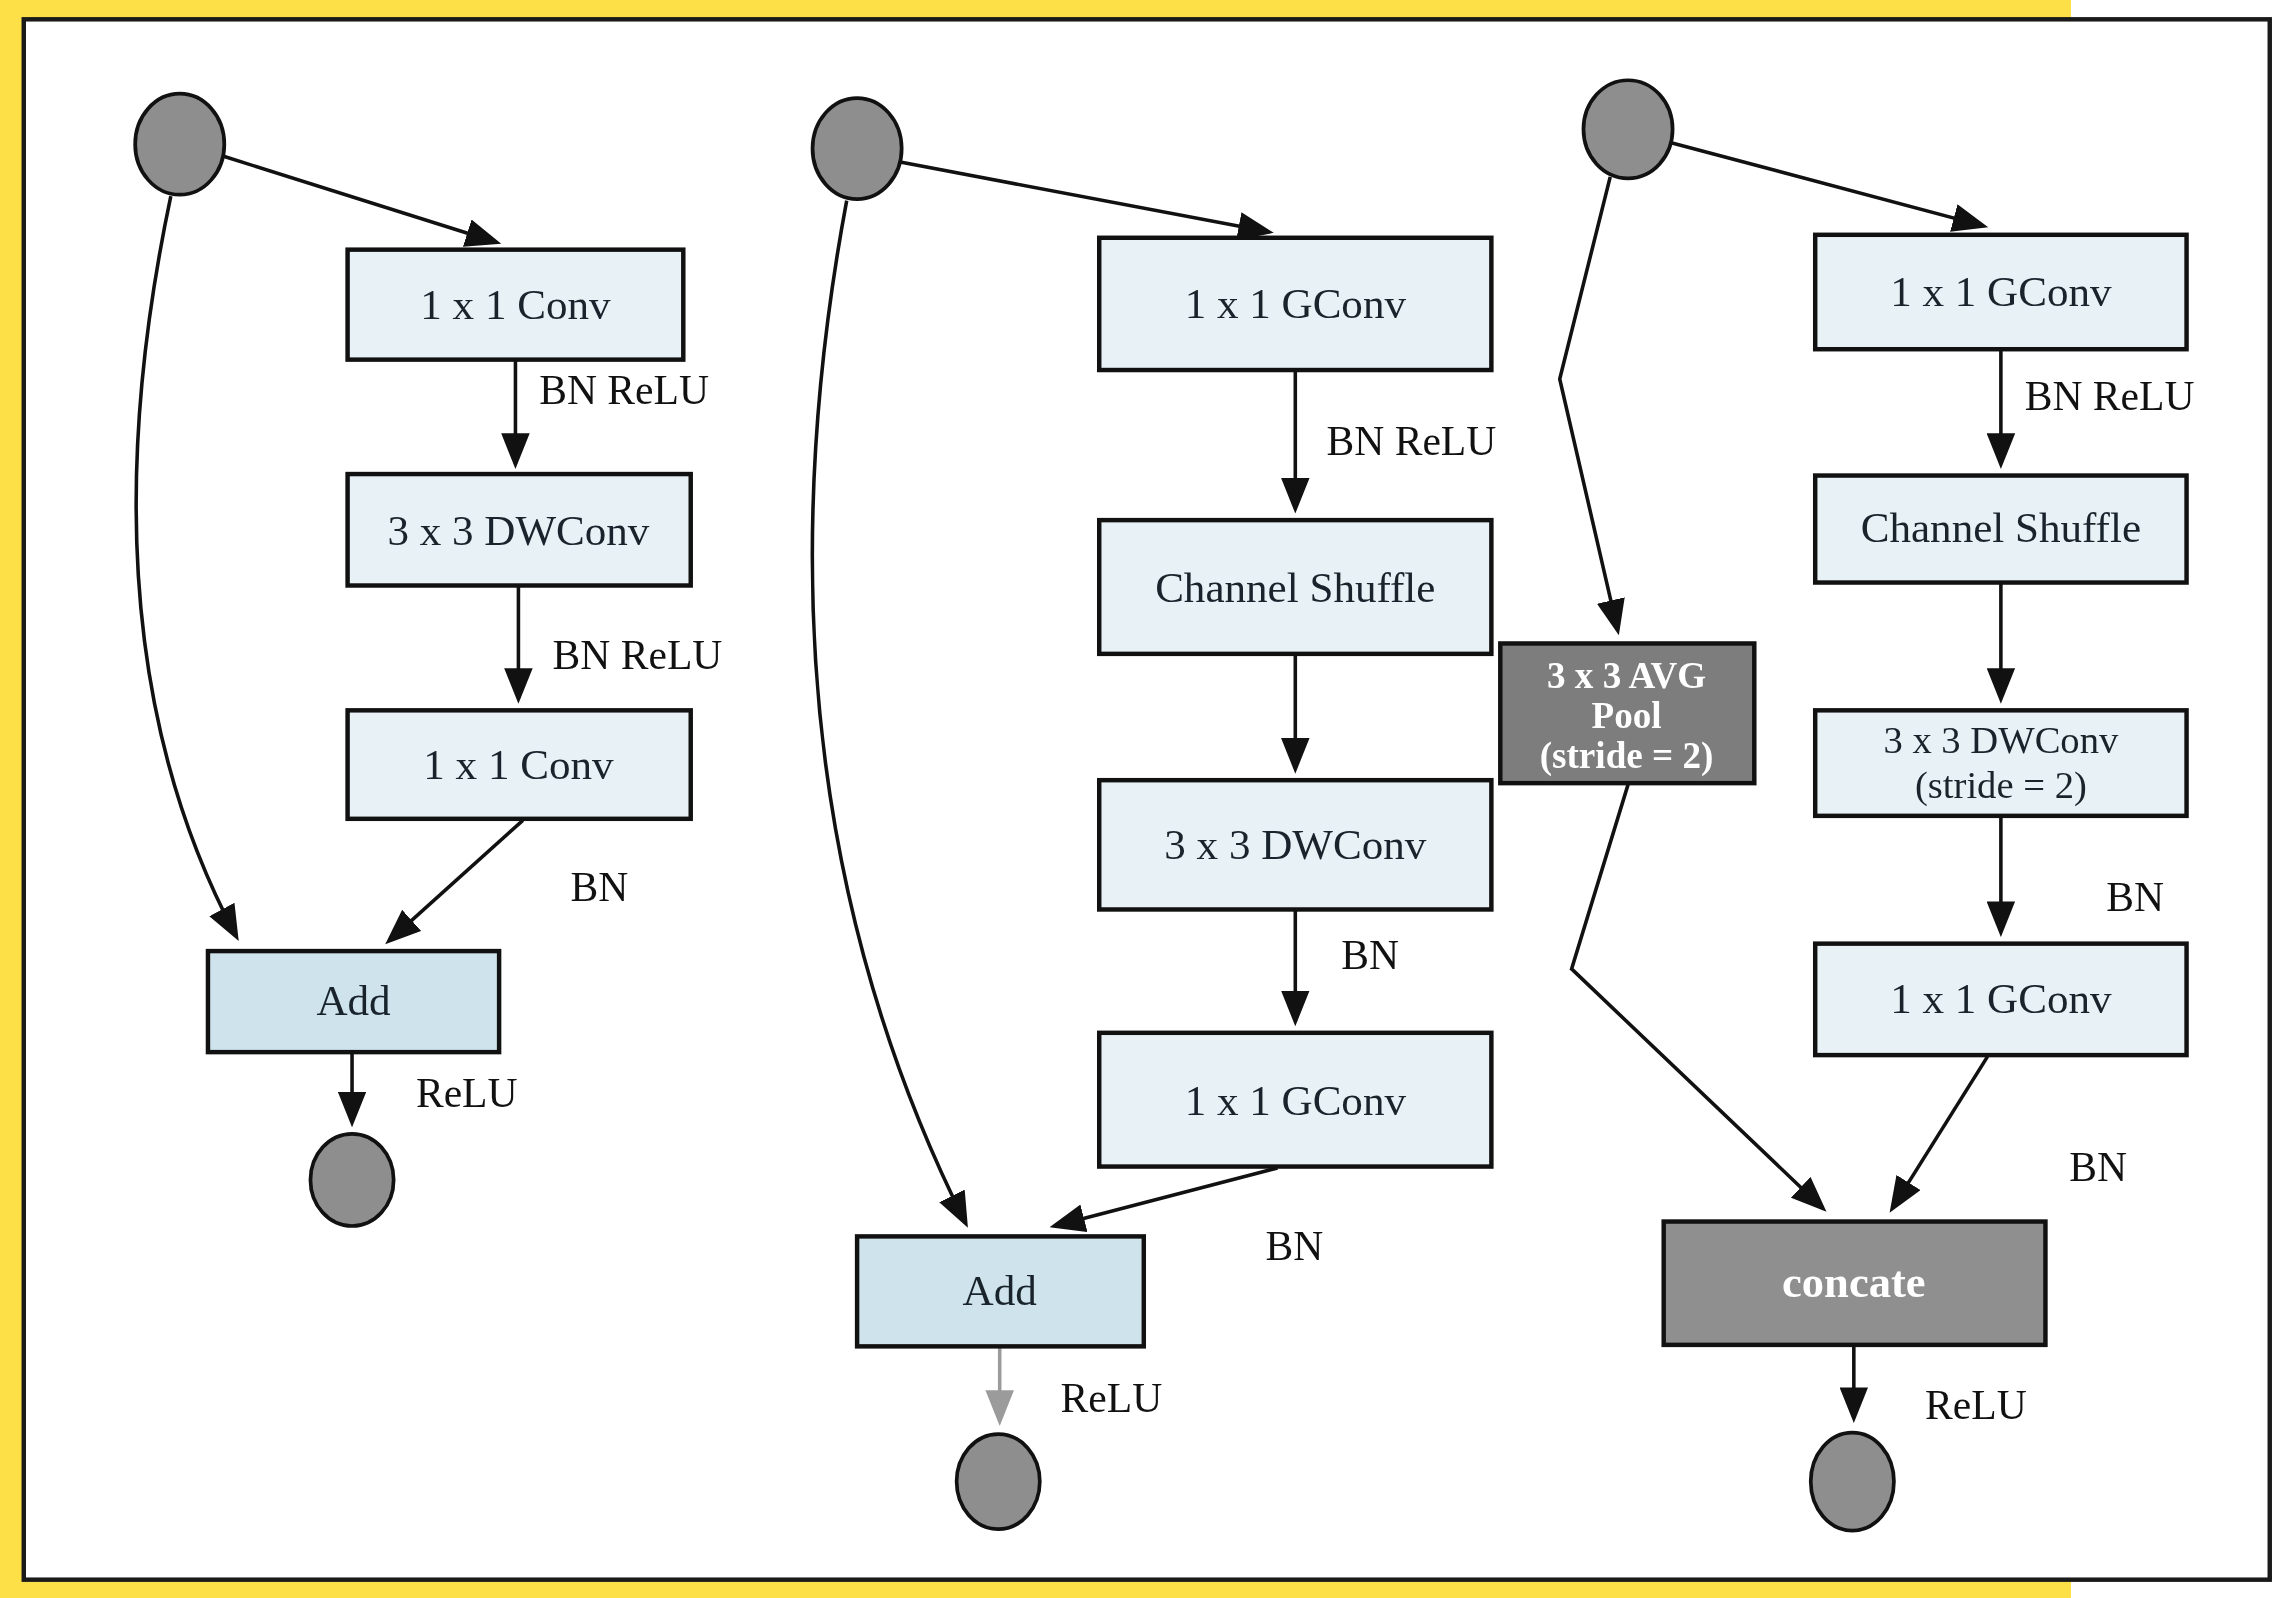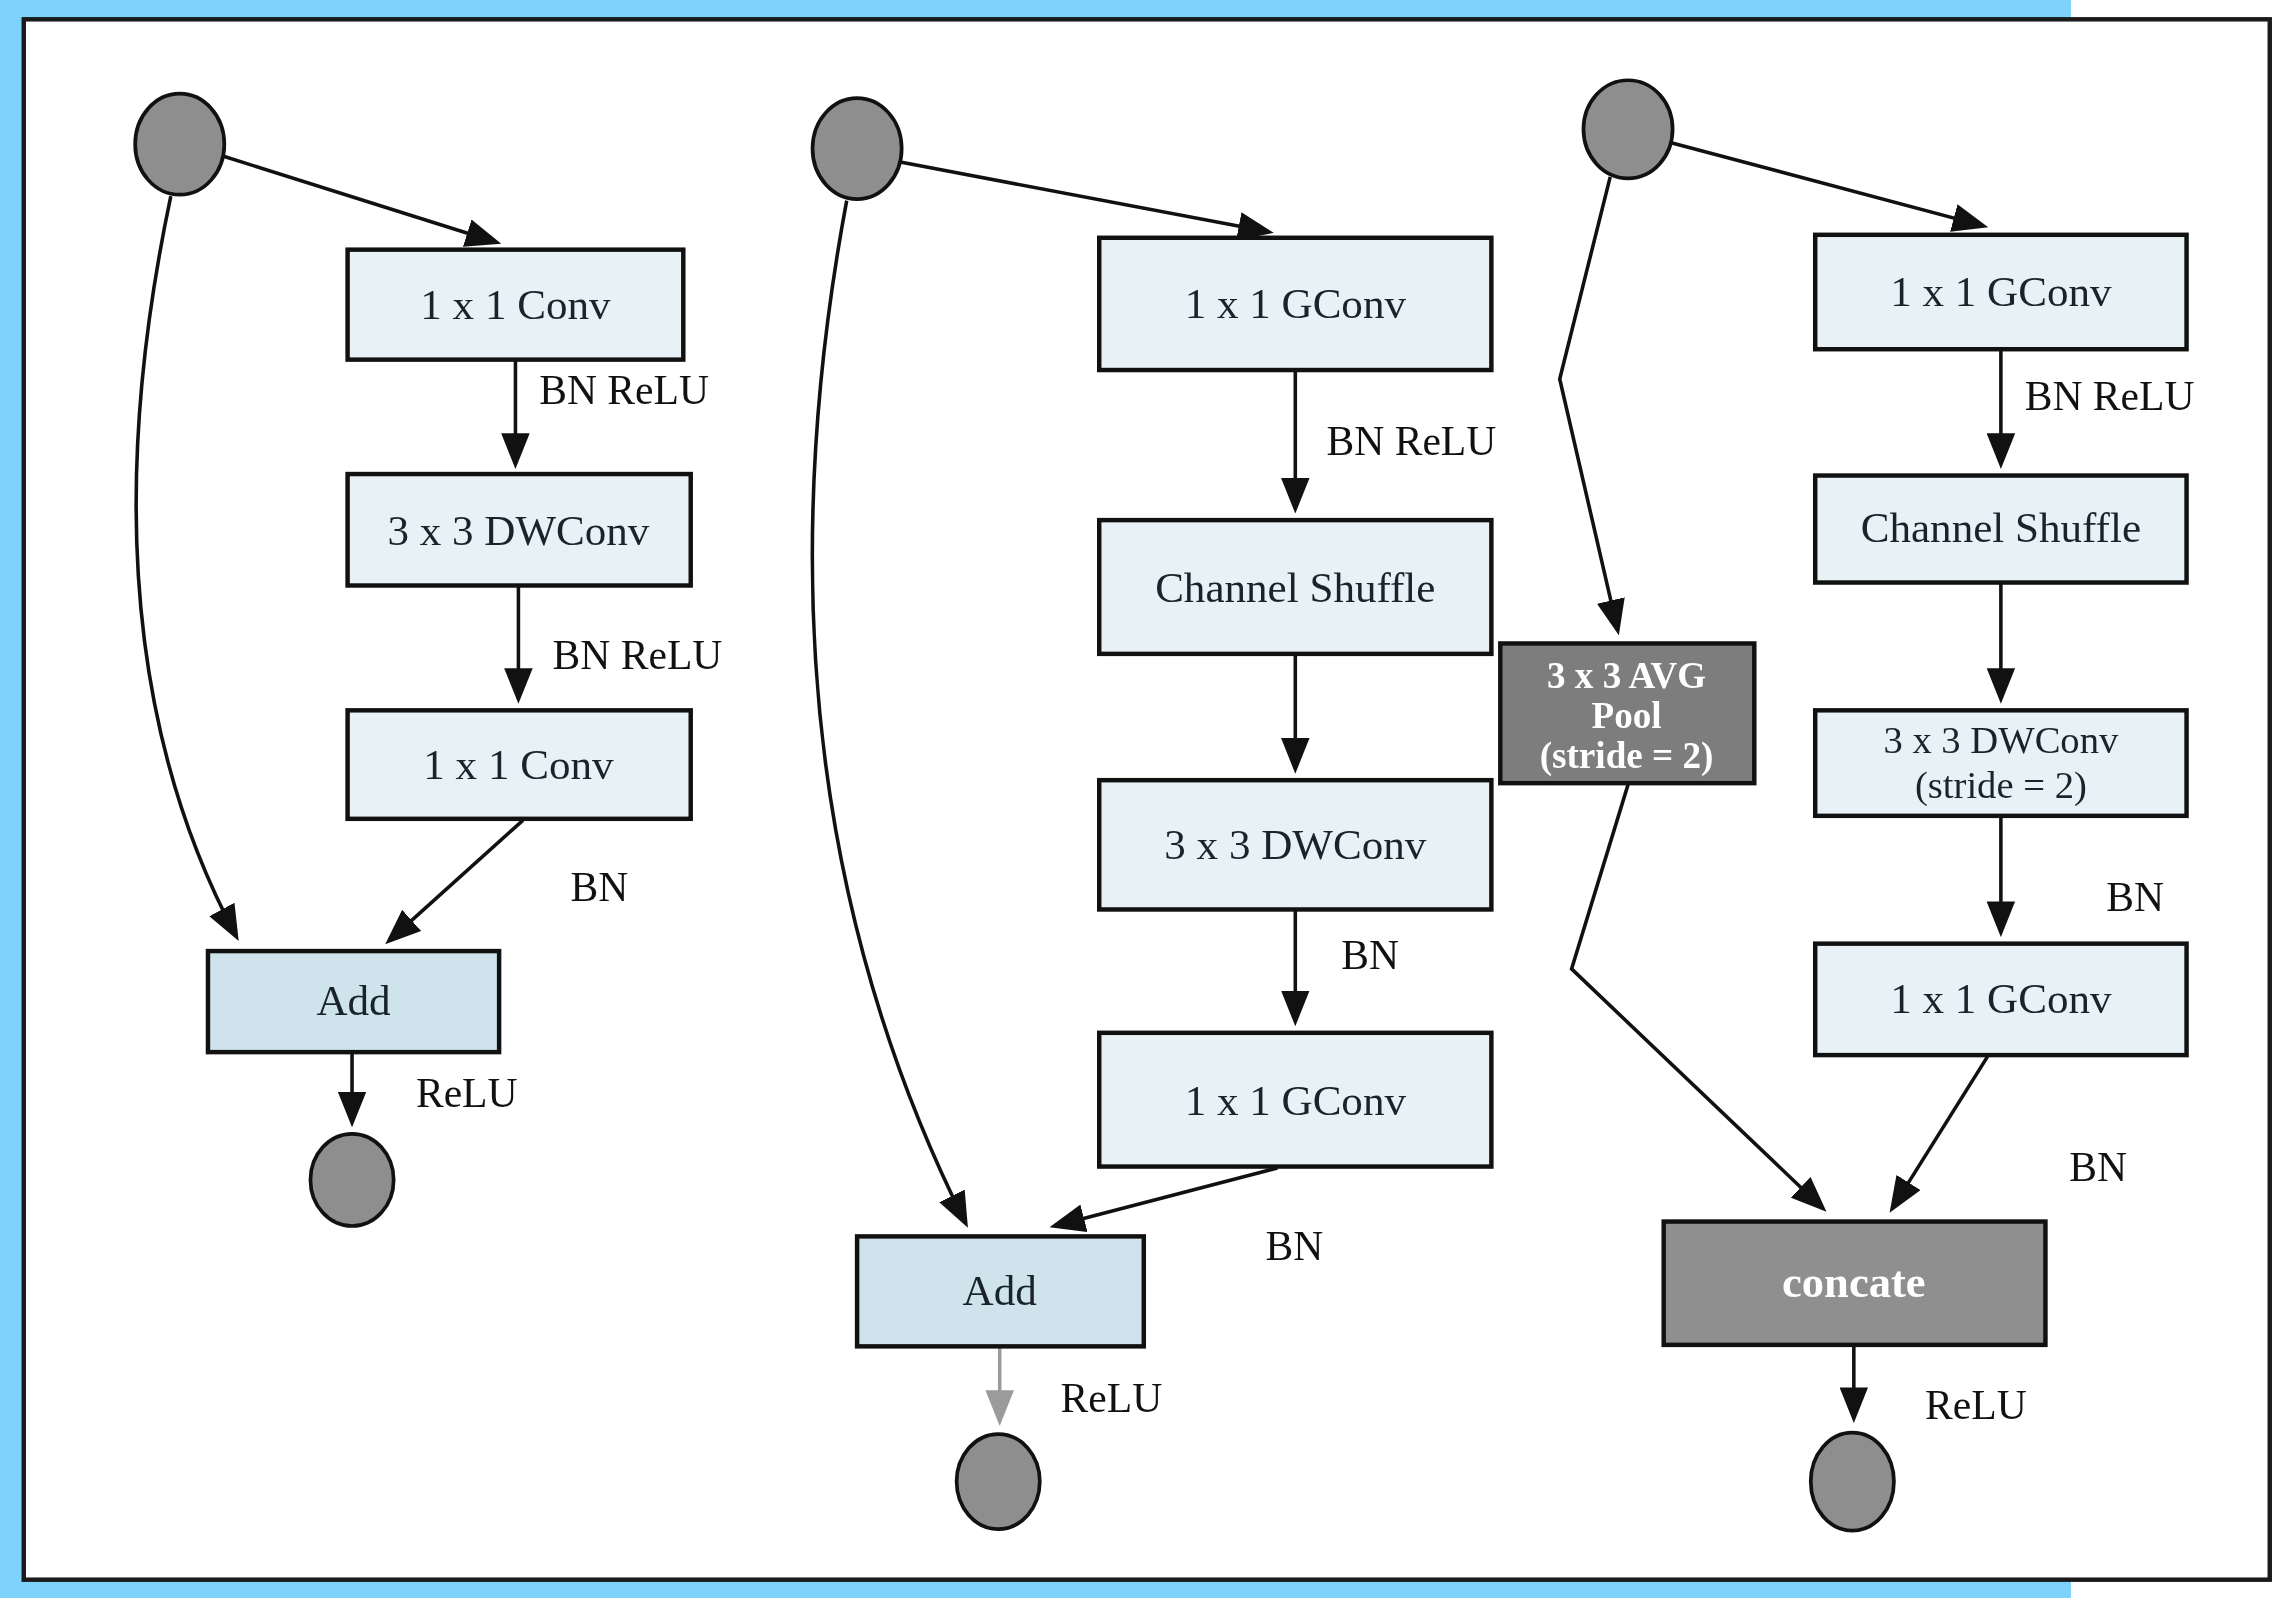--- a/index.html
+++ b/index.html
@@ -1,20 +1,20 @@
 <!DOCTYPE html>
 <html style="font-size:11.6px"><head>
 <meta charset="utf-8">
 <style>
   html, body { margin: 0; padding: 0; background: #ffffff; }
   .stage {
     position: relative;
     width: 2071px;
     height: 1599px;
-    background: #7dd3fc;
+    background: #fde047;
     font-family: "Liberation Serif", "DejaVu Serif", serif;
   }
   .stage svg { position: absolute; left: 0; top: 0; width: 2295px; height: 1599px; }
   .box-label {
     font-family: "Liberation Serif", "DejaVu Serif", serif;
     font-size: 29px;
     fill: #18232b;
   }
   .box-label-sm {
     font-family: "Liberation Serif", "DejaVu Serif", serif;

